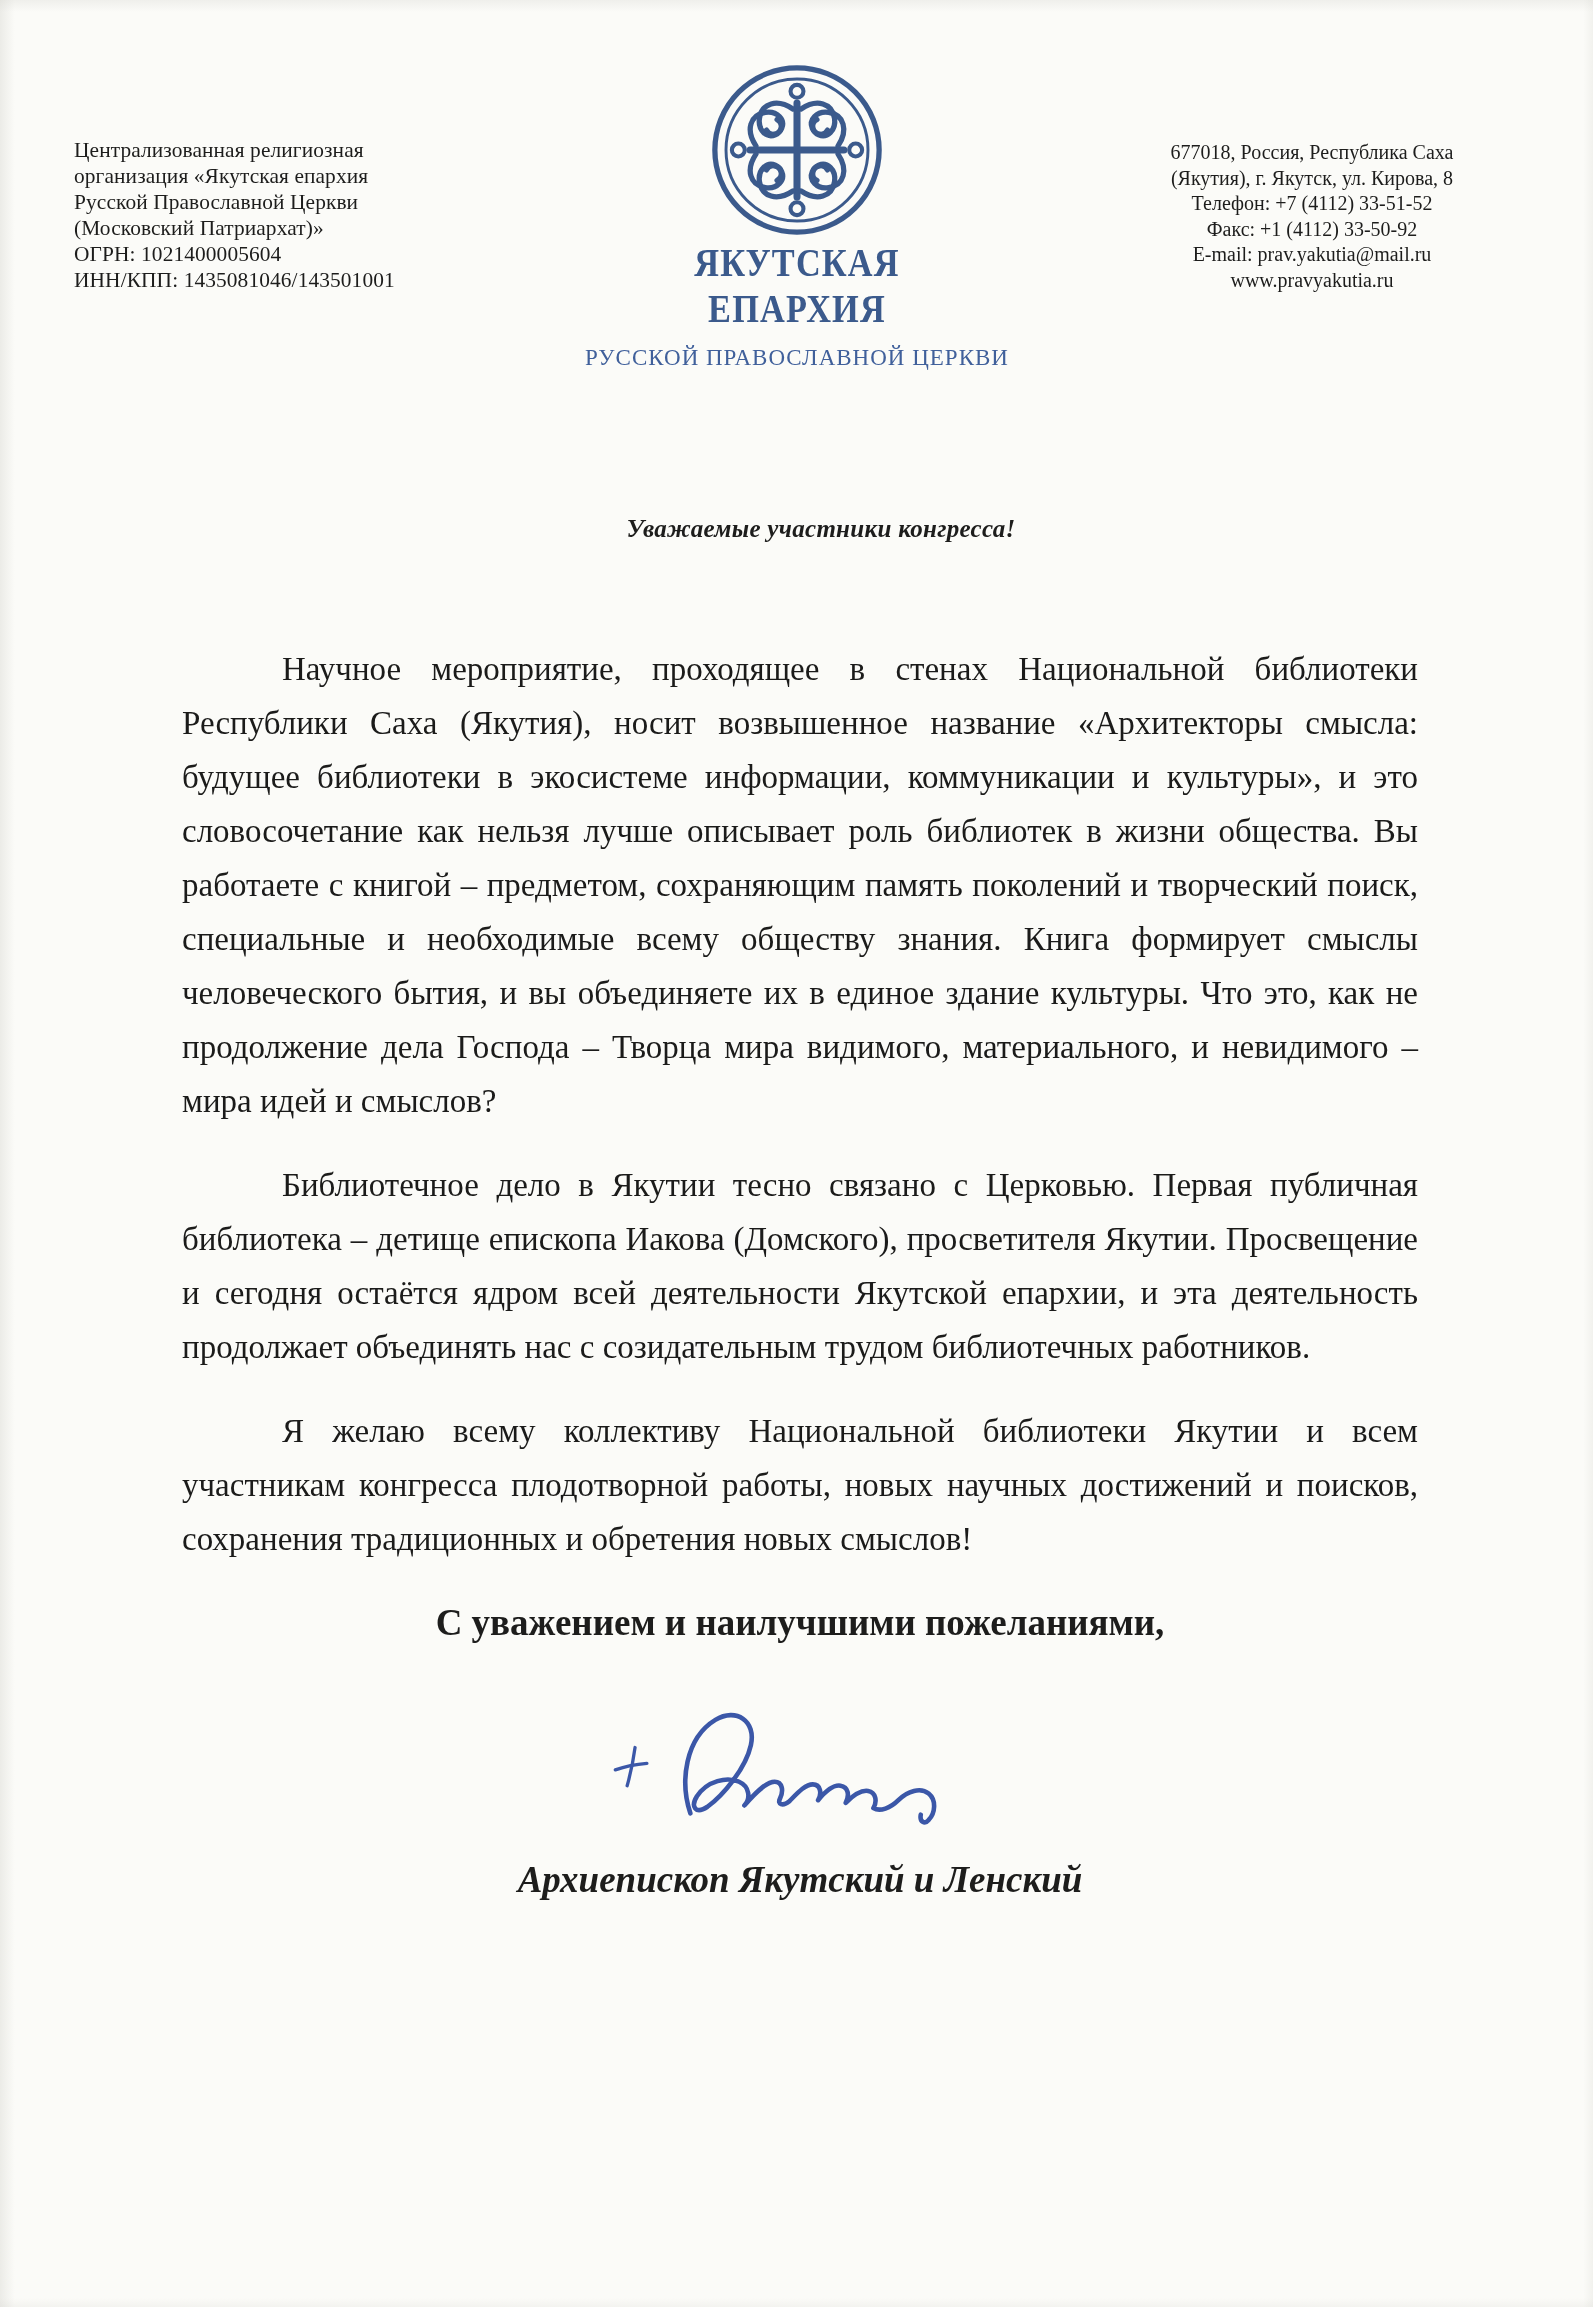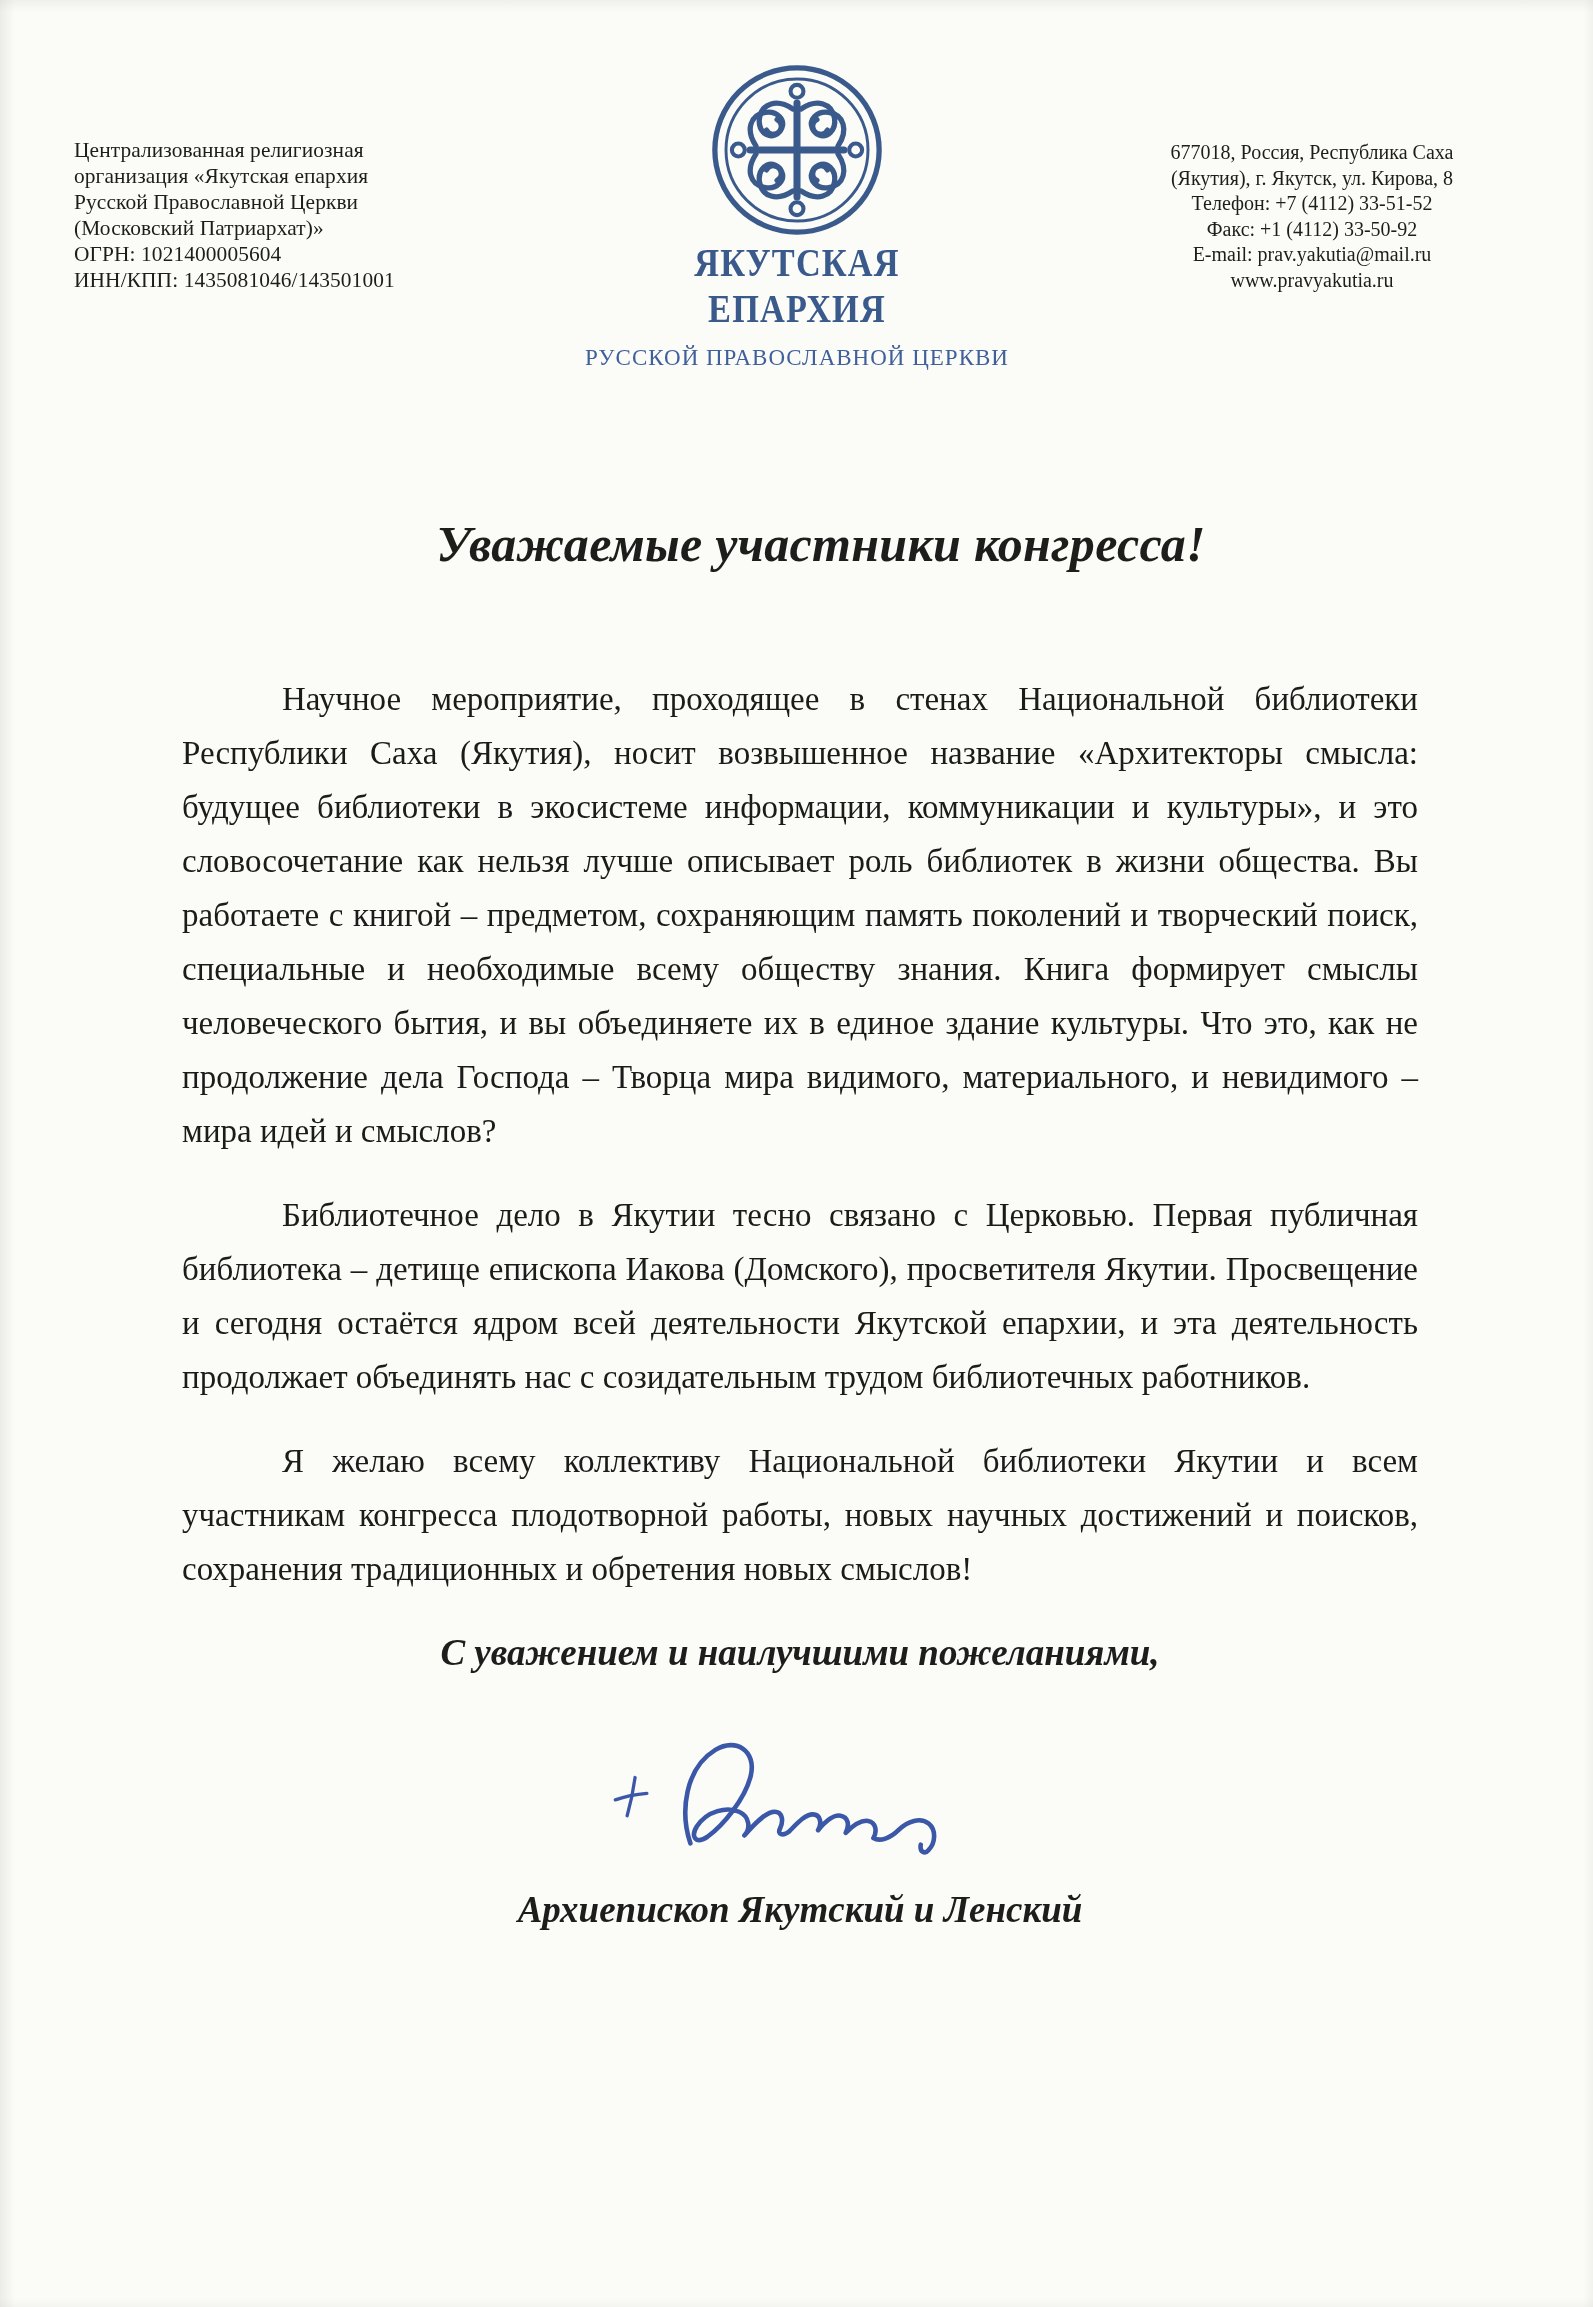--- a/index.html
+++ b/index.html
@@ -61,21 +61,21 @@
   .logo-subtitle{
     margin-top:14.7px;
     font-size:23px;
     letter-spacing:1px;
     color:#40609b;
   }
   
   .salutation{
     margin:222px 0 0 0;
     text-align:center;
-    font-size:50px;
+    font-size:25px;
     font-weight:bold;
     font-style:italic;
     letter-spacing:0.3px;
     padding-left:48px;
   }
   .letter-body{
     margin:99px auto 0 182px;
     width:1236px;
     font-size:33px;
     line-height:54px;
@@ -86,21 +86,20 @@
     margin:0 0 30px 0;
     text-indent:100px;
   }
   .closing{
     margin-top:35px;
     width:1236px;
     margin-left:182px;
     text-align:center;
     font-size:37px;
     font-weight:bold;
-    font-style:italic;
   }
   .signature{
     display:block;
     margin:39px auto 0 auto;
     width:442px;height:158px;
   }
   .signer-name{
     width:1236px;
     margin:17.4px 0 0 182px;
     text-align:center;

